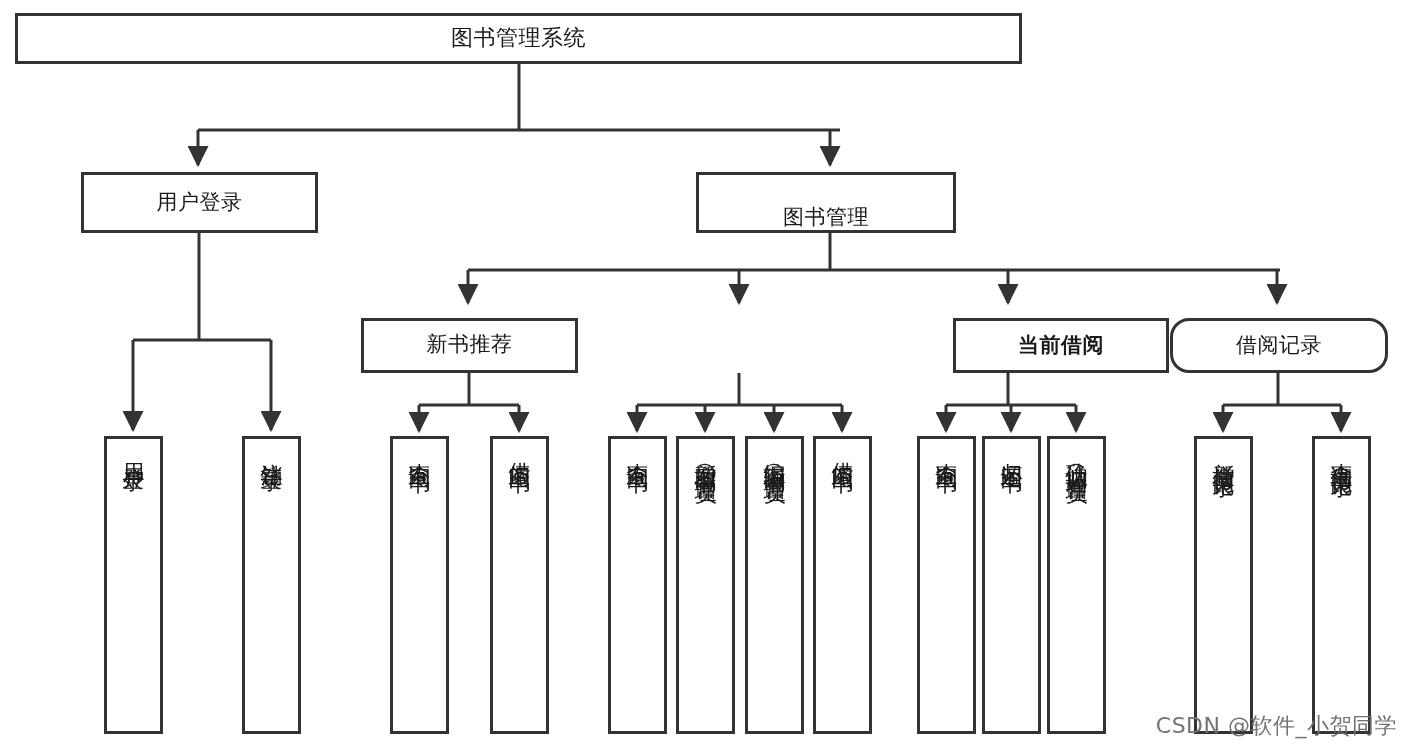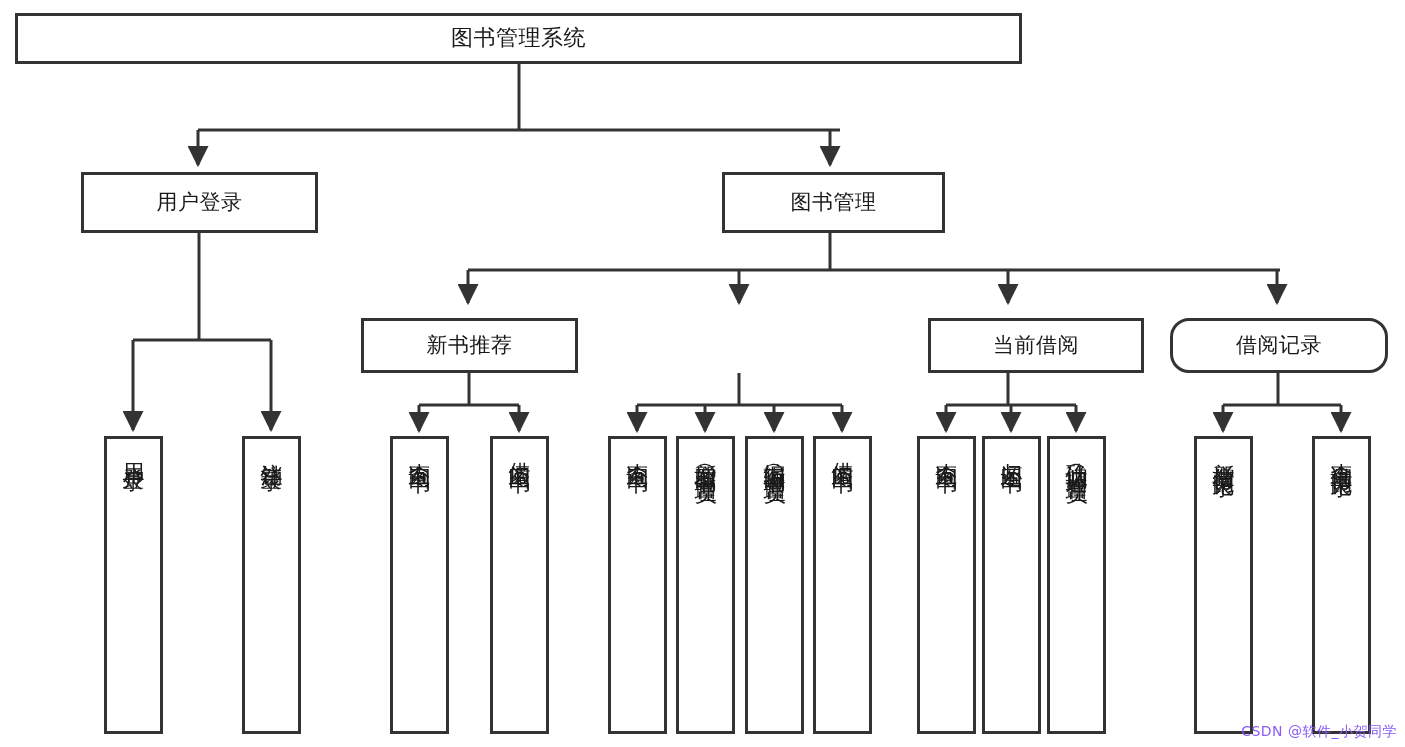--- a/index.html
+++ b/index.html
@@ -58,22 +58,22 @@
     text-orientation: upright;
     font-size: 22px;
     line-height: 1.0;
     letter-spacing: 3px;
     white-space: nowrap;
   }
   .watermark {
     position: absolute;
     right: 8px;
     bottom: 6px;
-    font-size: 14px;
-    color: #8b5cf6;
+    font-size: 22px;
+    color: #737373;
     letter-spacing: 0.5px;
     white-space: nowrap;
   }
 </style>
 </head>
 <body>
 
 <div id="canvas">
 
   <svg class="wires" viewBox="0 0 1405 747" xmlns="http://www.w3.org/2000/svg">
@@ -127,30 +127,30 @@
   </svg>
 
   <div class="node root horiz" style="left:15px; top:13px; width:1007px; height:51px;">
     <span class="lbl">图书管理系统</span>
   </div>
 
   <div class="node horiz" style="left:81px; top:172px; width:237px; height:61px;">
     <span class="lbl">用户登录</span>
   </div>
 
-  <div class="node horiz" style="left:722px; top:172px; width:223px; height:61px;">
+  <div class="node horiz" style="left:696px; top:172px; width:260px; height:61px;align-items:flex-end;">
     <span class="lbl">图书管理</span>
   </div>
 
-  <div class="node horiz" style="left:361px; top:318px; width:217px; height:55px;">
+  <div class="node horiz" style="left:361px; top:318px; width:217px; height:55px;font-family:Liberation Mono, monospace;">
     <span class="lbl">新书推荐</span>
   </div>
 
 
-  <div class="node horiz" style="left:928px; top:318px; width:216px; height:55px;">
+  <div class="node horiz" style="left:953px; top:318px; width:216px; height:55px;font-weight:bold;">
     <span class="lbl">当前借阅</span>
   </div>
 
   <div class="node horiz" style="left:1170px; top:318px; width:218px; height:55px;border-radius:19px;">
     <span class="lbl">借阅记录</span>
   </div>
 
   <div class="node vert" style="left:104px; top:436px; width:59px; height:298px;">
     <span class="lbl">用户登录</span>
   </div>

